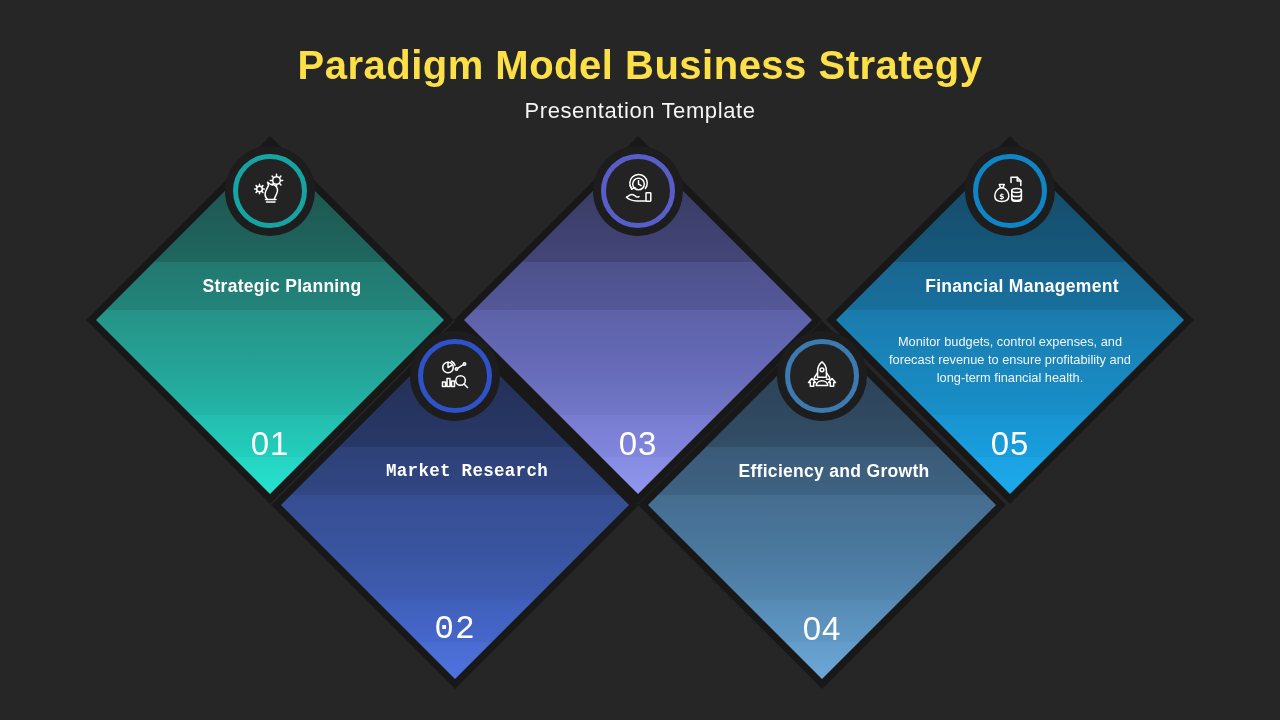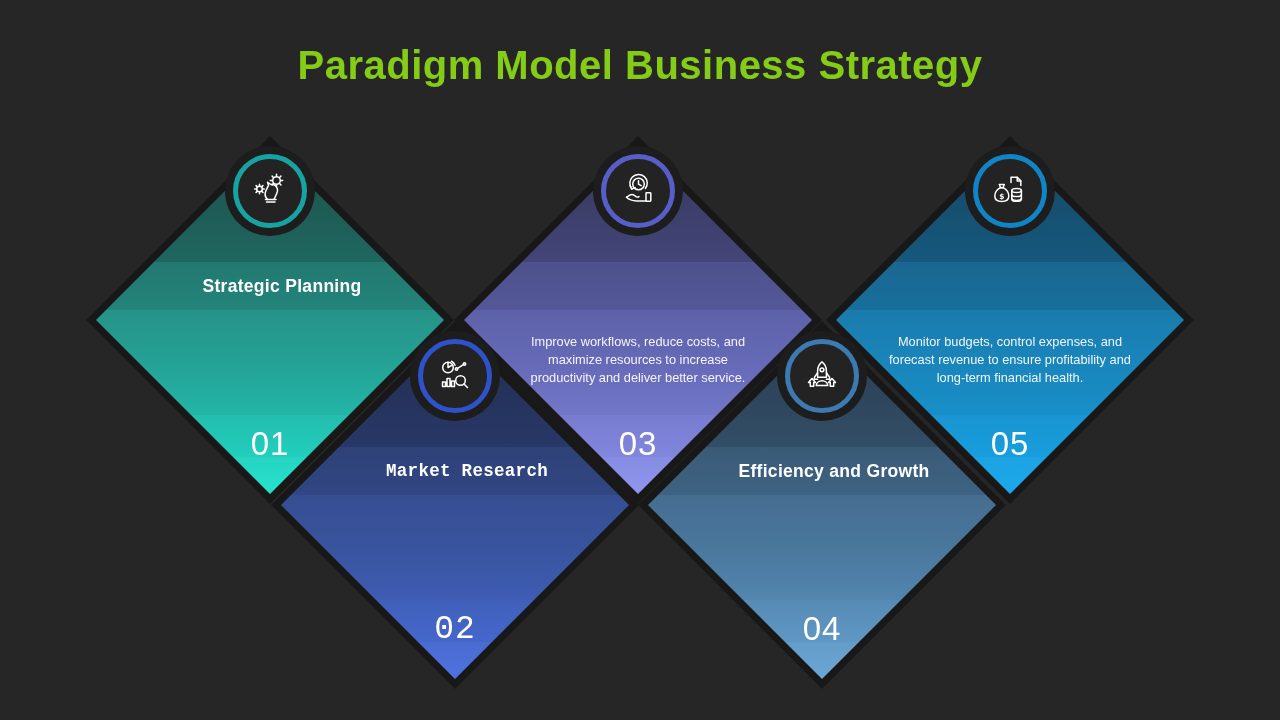--- a/index.html
+++ b/index.html
@@ -4,21 +4,21 @@
 <style>
   html,body{margin:0;padding:0;}
   body{
     width:1280px;height:720px;position:relative;overflow:hidden;
     background:#262626;
     font-family:"Liberation Sans", sans-serif;
   }
   
   .header{position:absolute;top:44px;left:0;width:1280px;text-align:center;}
   .header h1{
-    margin:0;color:#84cc16;font-size:40px;font-weight:700;letter-spacing:.5px;line-height:1.05;
+    margin:0;color:#fde047;font-size:40px;font-weight:700;letter-spacing:.5px;line-height:1.05;
   }
   .header .sub{
     margin-top:12px;color:#f5f5f5;font-size:22px;font-weight:400;letter-spacing:.6px;
   }
   
   .group{position:absolute;width:348px;height:348px;}
   .pos1{left:96px;top:146px;z-index:1;}
   .pos2{left:281px;top:331px;z-index:2;font-family:Liberation Mono, monospace;}
   .pos3{left:464px;top:146px;z-index:1;}
   .pos4{left:648px;top:331px;z-index:2;}
@@ -70,20 +70,21 @@
   }
   .ring svg{display:block;}
   .ic{stroke:#ffffff;stroke-width:1.5;fill:none;stroke-linecap:round;stroke-linejoin:round;}
   .ic text{fill:#ffffff;stroke:none;font-family:"DejaVu Sans",sans-serif;font-weight:bold;}
 </style>
 </head>
 <body style="background: rgb(38, 38, 38);">
 
 <div class="header">
   <h1>Paradigm Model Business Strategy</h1>
+  <div class="sub">Presentation Template</div>
 </div>
 
 <div class="group pos1" style="--g-top: #2b6b64; --g-mid: #27ab9e; --g-bot: #20e2ce; --accent: #16a3a2;">
   <div class="dborder"></div>
   <div class="diamond">
     <div class="content">
       <div class="card-title">Strategic Planning</div>
       <div class="card-num">01</div>
     </div>
   </div>
@@ -98,21 +99,20 @@
         <path d="M15.5 28.5h10.5M16.5 31h8.5"></path>
       </svg>
     </div>
   </div>
 </div>
 
 <div class="group pos3" style="--g-top: #494c7f; --g-mid: #6b70c2; --g-bot: #8e93ee; --accent: #585ec8;">
   <div class="dborder"></div>
   <div class="diamond">
     <div class="content">
-      <div class="card-desc">Improve workflows, reduce costs, and maximize resources to increase productivity and deliver better service.</div>
       <div class="card-num">03</div>
     </div>
   </div>
   <div class="badge">
     <div class="ring">
       <svg class="ic" width="40" height="40" viewBox="0 0 40 40">
         <circle cx="20.5" cy="13" r="5.8"></circle>
         <path d="M20.5 9.8v3.4l2.6 1.5"></path>
         <path d="M14 17.9a8.7 8.7 0 1 1 13.4-.4"></path>
         <path d="M12.1 14.6l1.6 3.5 3.3-1.5"></path>
@@ -121,20 +121,21 @@
         <rect x="28" y="21.8" width="4.8" height="8.4" rx="0.6"></rect>
       </svg>
     </div>
   </div>
 </div>
 
 <div class="group pos5" style="--g-top: #1f6189; --g-mid: #1b8dc6; --g-bot: #16a8ec; --accent: #1085c6;">
   <div class="dborder"></div>
   <div class="diamond">
     <div class="content">
+      <div class="card-title">Financial Management</div>
       <div class="card-desc">Monitor budgets, control expenses, and forecast revenue to ensure profitability and long-term financial health.</div>
       <div class="card-num">05</div>
     </div>
   </div>
   <div class="badge">
     <div class="ring">
       <svg class="ic" width="40" height="40" viewBox="0 0 40 40">
         <path d="M21 11.5V6.3h6.2l3.6 3.6v4.6"></path>
         <path d="M27.2 6.3v3.6h3.6"></path>
         <ellipse cx="26.6" cy="19.5" rx="4.8" ry="2"></ellipse>

